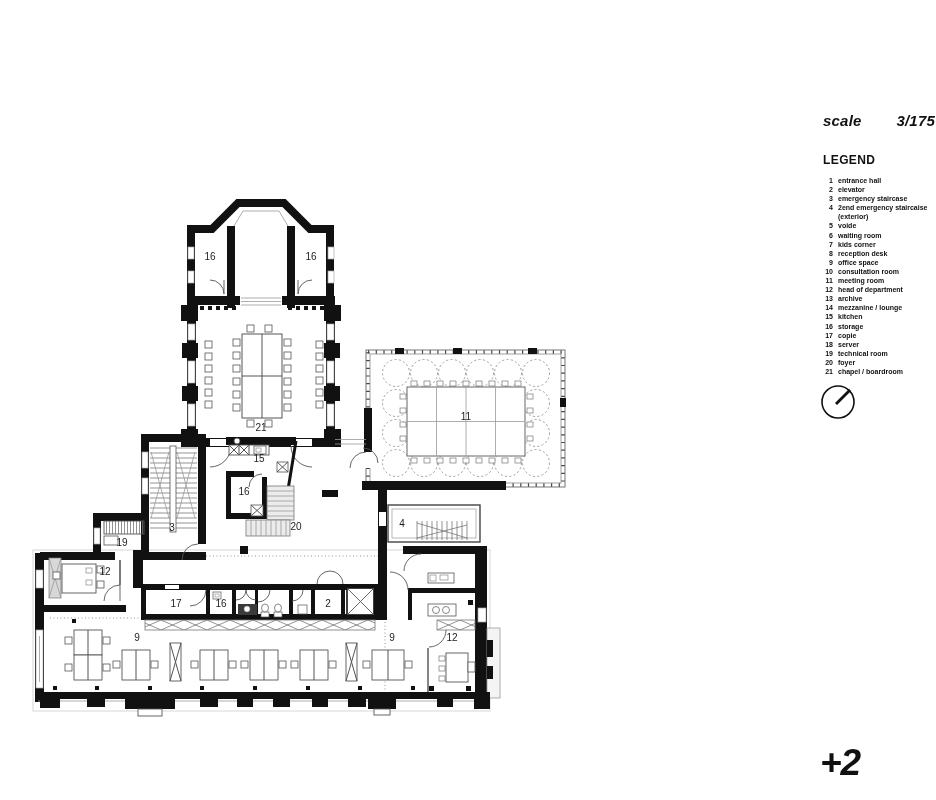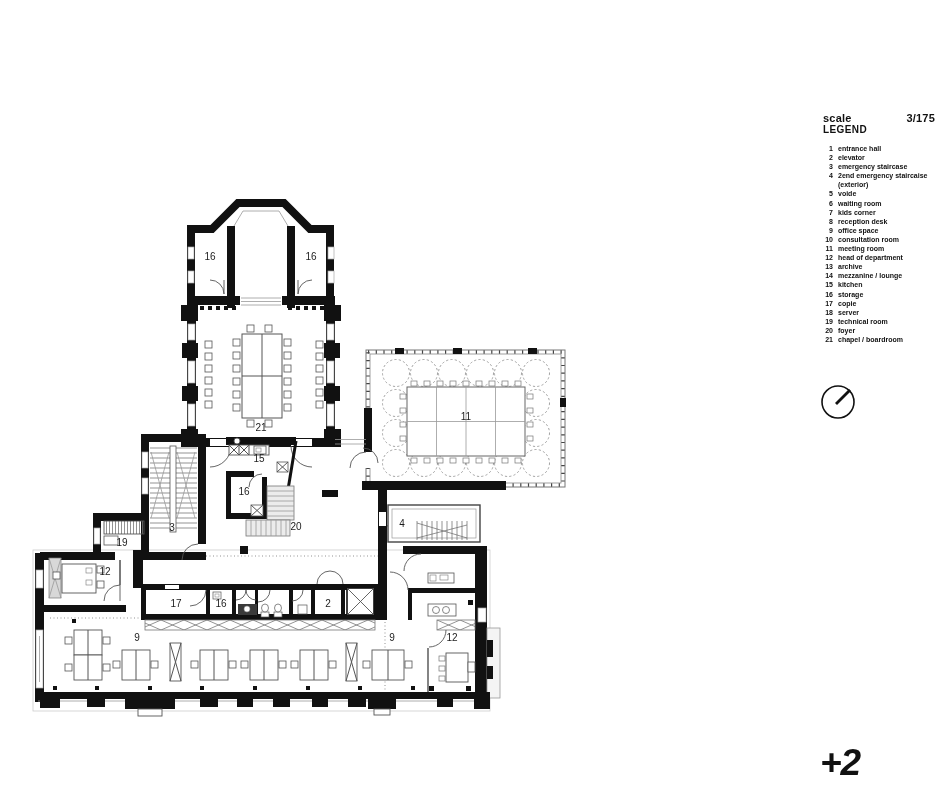--- a/index.html
+++ b/index.html
@@ -1,22 +1,22 @@
 <!DOCTYPE html>
 <html><head>
 <meta charset="utf-8">
 <style>
   html,body { margin:0; padding:0; background:#fff; }
   .page { position:relative; width:936px; height:800px; background:#fff; overflow:hidden;
           font-family:"Liberation Sans", sans-serif; color:#111; }
   .plan-svg { position:absolute; left:0; top:0; }
   .legend-block { position:absolute; left:823px; top:112px; width:112px; }
   .scale-row { display:flex; justify-content:space-between; align-items:flex-start;
-               font-weight:bold; font-size:11px; letter-spacing:0.2px; }
-  .legend-title { font-size:10px; font-weight:bold; letter-spacing:0.4px; }
+               font-weight:bold; font-size:15px; letter-spacing:0.2px;font-style:italic; }
+  .legend-title { margin-top:24px; font-size:12px; font-weight:bold; letter-spacing:0.4px; }
   .legend-list { margin-top:9px; }
   .lrow { display:flex; font-size:7px; font-weight:bold; line-height:9.1px; }
   .lnum { width:10px; text-align:right; margin-right:5px; flex:none; }
   .llab { flex:1; }
   .floor-indicator { position:absolute; left:820px; top:742px; font-size:37px;
                      font-weight:bold; font-style:italic; letter-spacing:-1px; }
   .lbl { font-family:"Liberation Sans", sans-serif; font-size:10px; fill:#1c1c1c; }
   .w  { fill:#111; }
   .tw { stroke:#555; fill:none; stroke-width:1; }
   .lt { stroke:#999; fill:none; stroke-width:0.8; }

